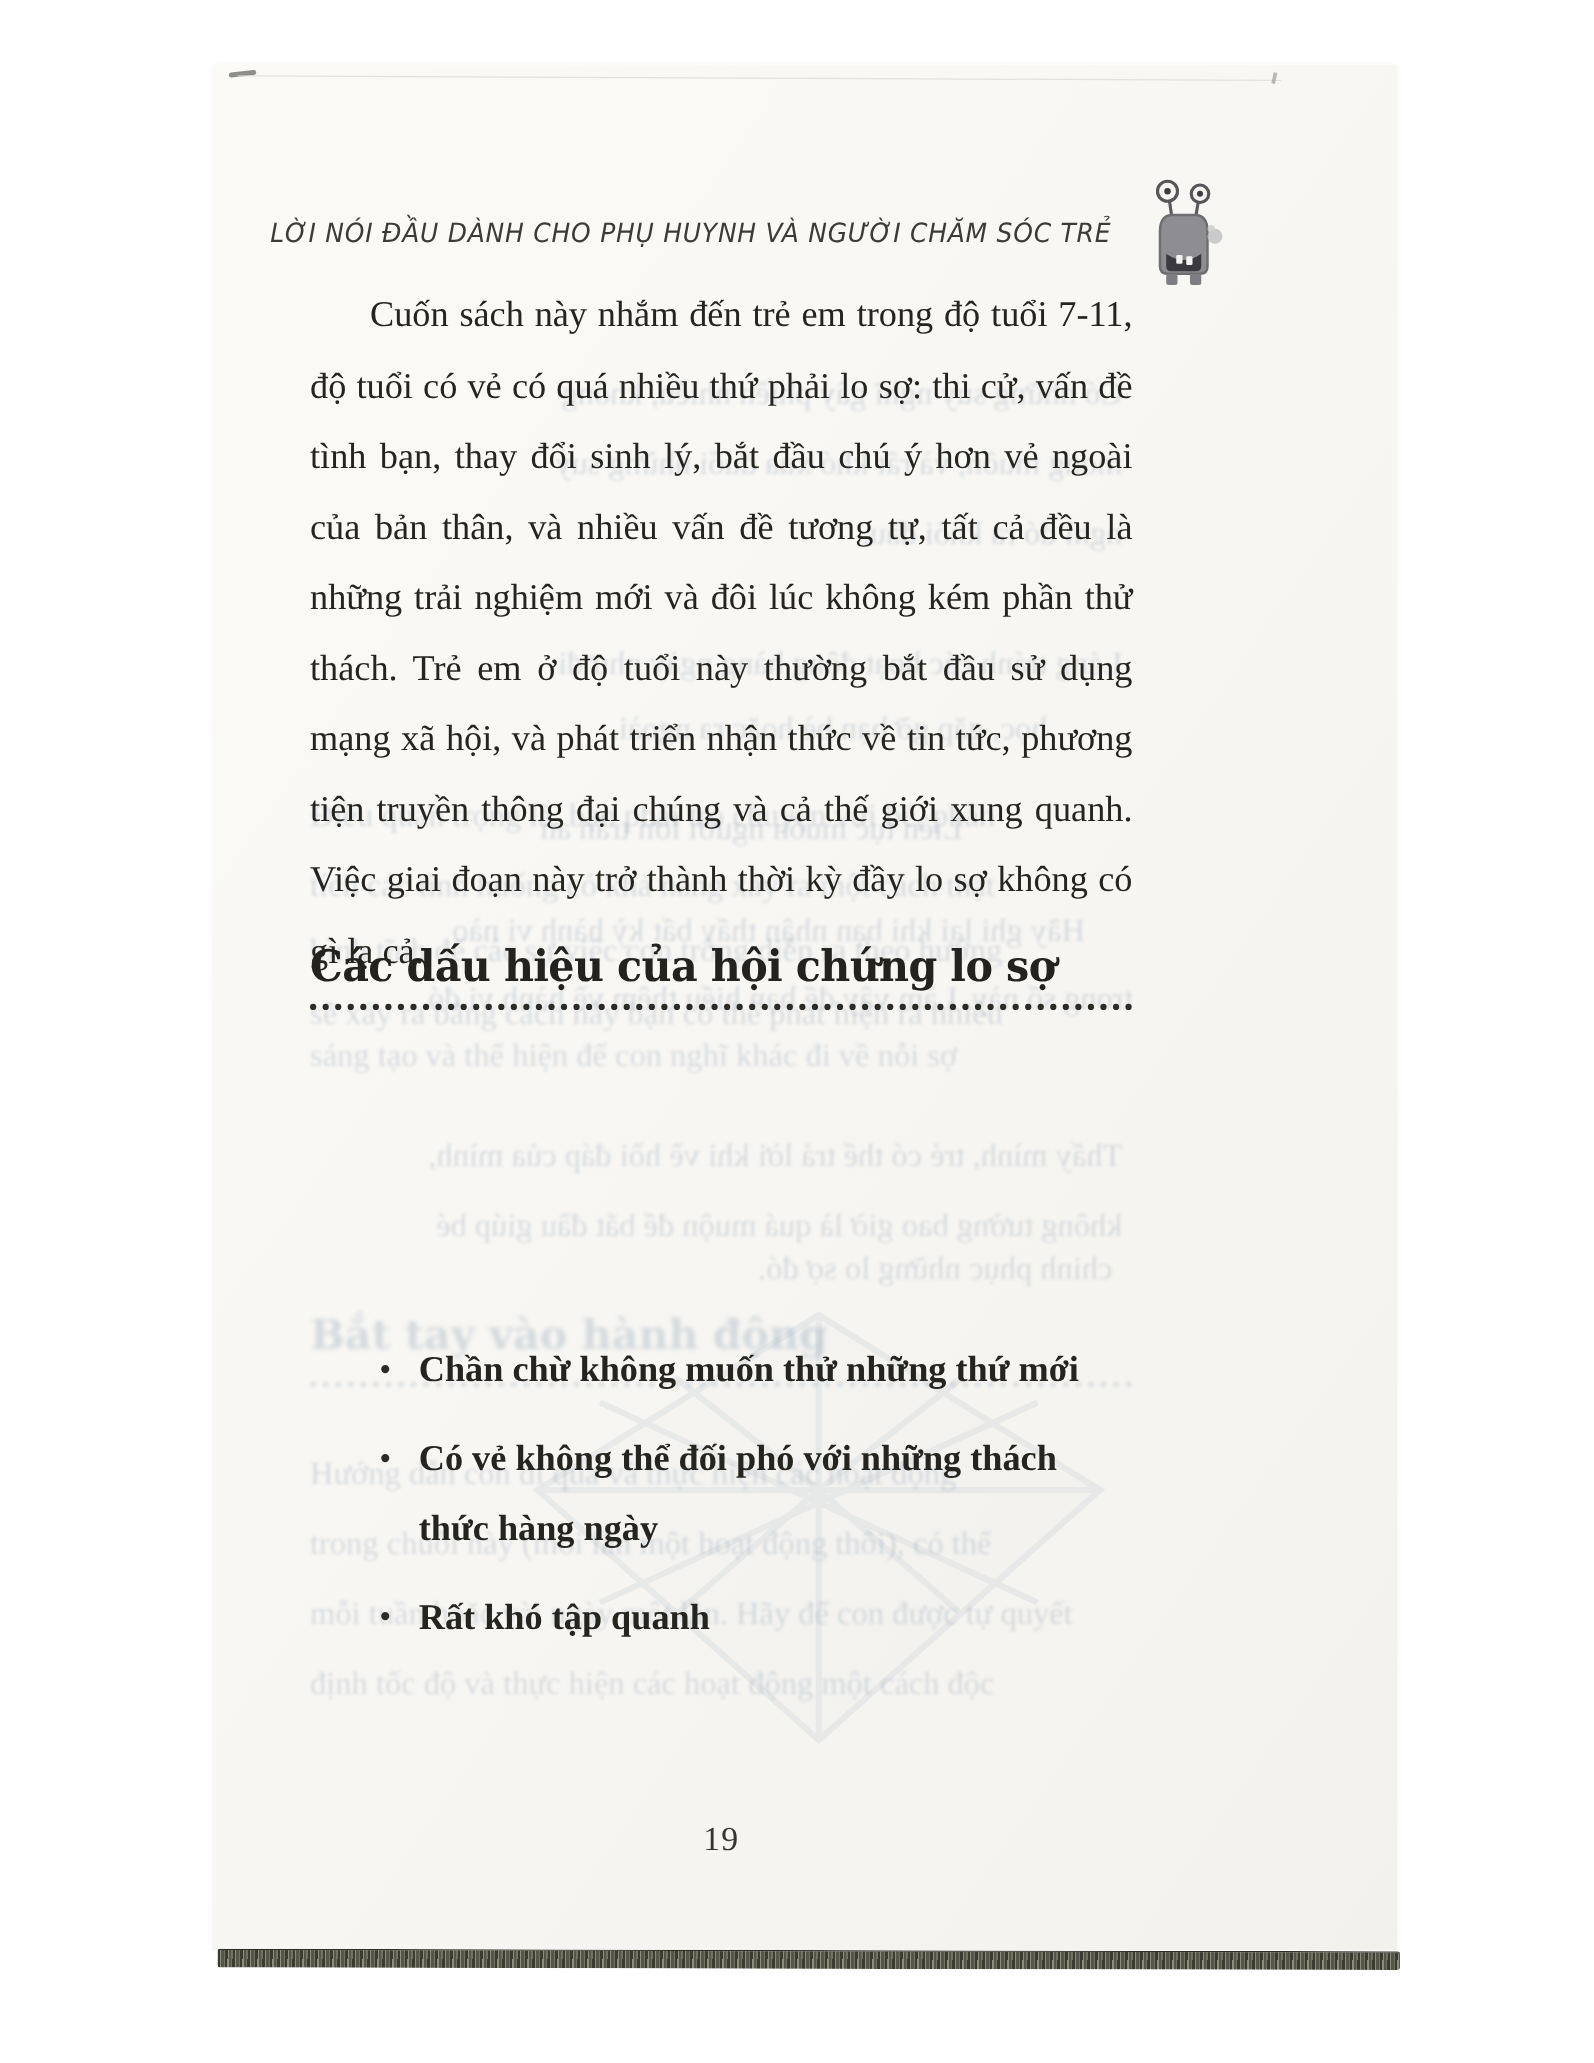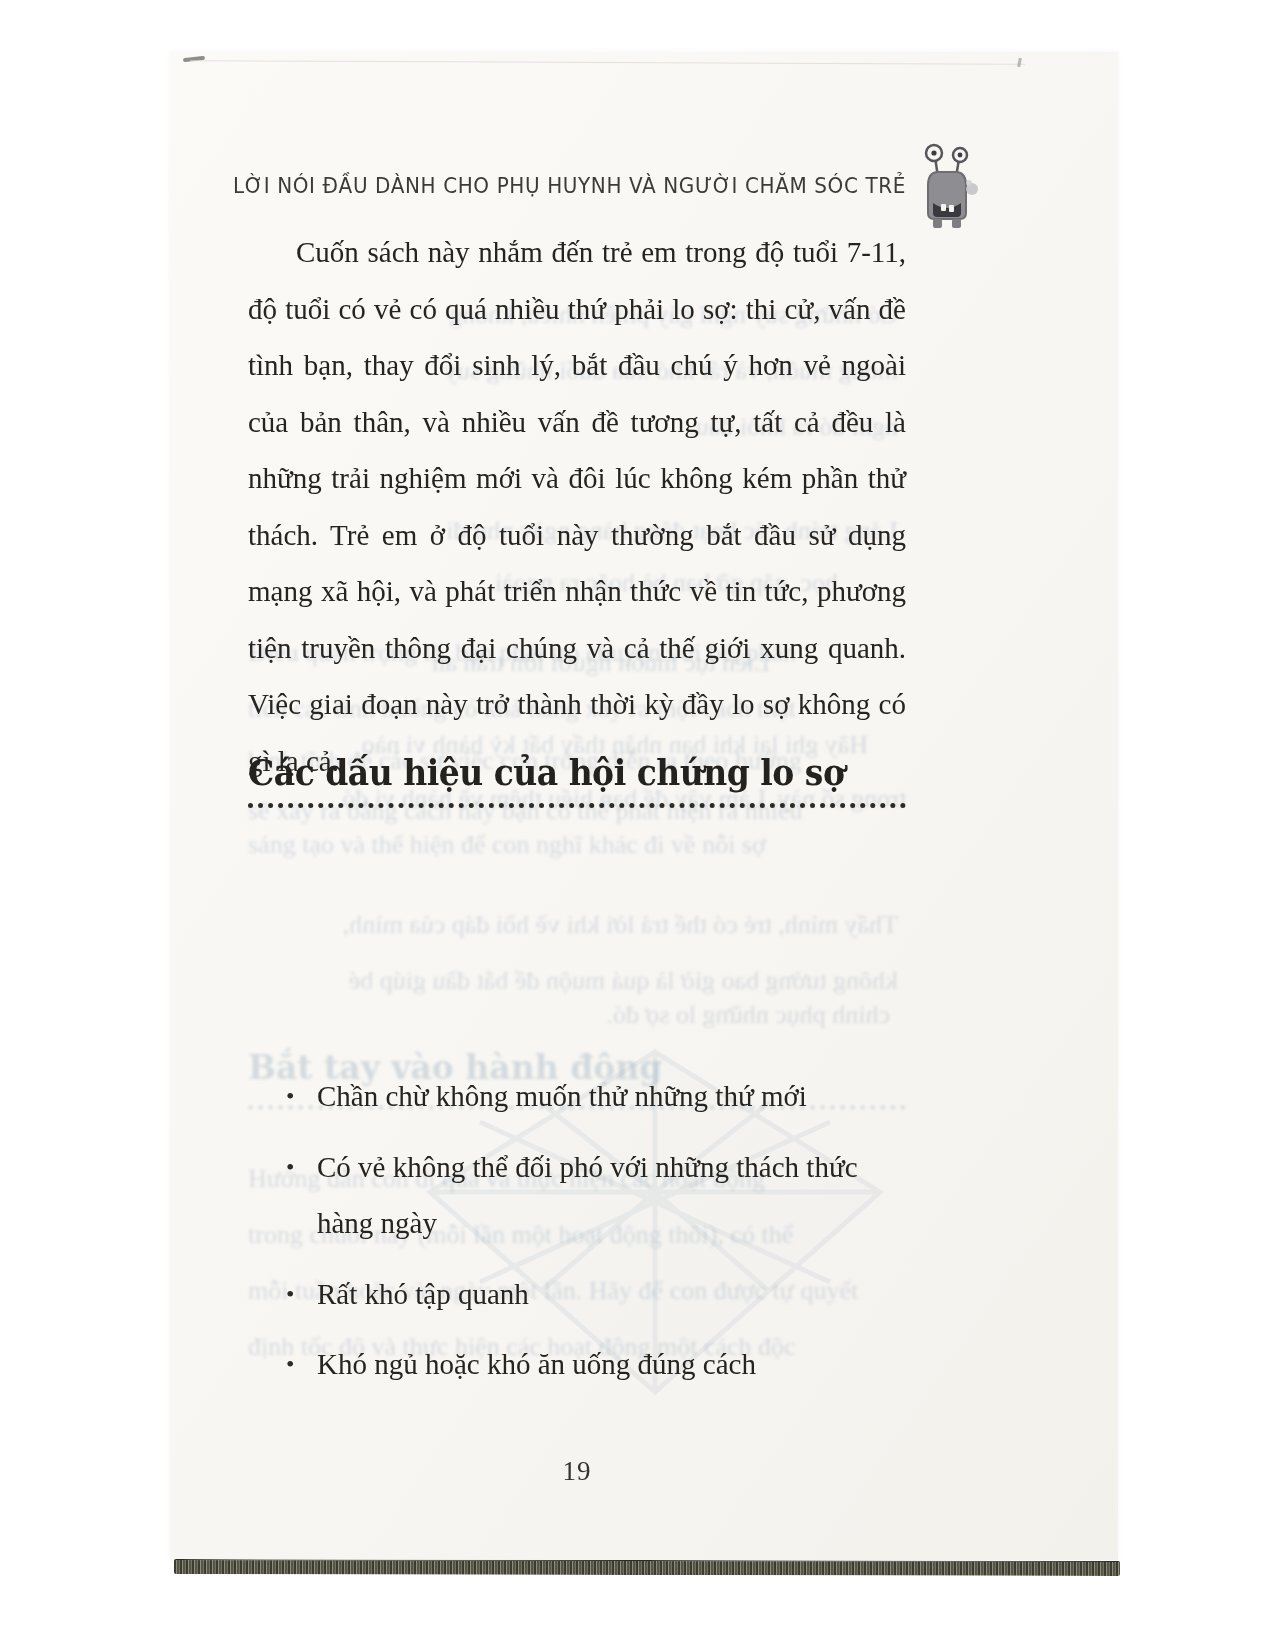--- a/index.html
+++ b/index.html
@@ -31,21 +31,21 @@
   }
   .st-line.mirrored { transform:scaleX(-1); }
   .st-line.bold { font-weight:bold; font-size:33px; color:#9fb2c2; opacity:.42;
     font-family:"DejaVu Serif", serif; filter:blur(1.6px); }
   .st-line.dotted { border-bottom:5px dotted #a9bac8; height:6px; opacity:.30; filter:blur(1.2px); }
   .origami { position:absolute; opacity:.14; filter:blur(0.6px); }
 
   
   .header-row {
     position:absolute; left:78px; top:84px; width:730px; height:100px;
-    display:flex; align-items:center; justify-content:flex-end; gap:10px;
+    display:flex; align-items:center; justify-content:flex-end; gap:27px;font-style:italic;
   }
   .header-title {
     font-family:"DejaVu Sans", sans-serif;
     font-size:20px; letter-spacing:.6px; font-weight:500;
     color:#3c3b38; transform:scaleY(1.06);
     white-space:nowrap;
   }
   .monster { width:62px; height:92px; flex:0 0 auto; margin-top:6px; }
 
   
@@ -60,21 +60,21 @@
     position:absolute; left:78px; top:700px; width:658px;
     font-family:"DejaVu Serif", serif;
     font-size:33px; font-weight:bold; color:#23221e;
     letter-spacing:-0.5px; transform:scaleY(1.05); transform-origin:left top;
   }
   .dotted-divider {
     position:absolute; left:78px; top:750px; width:658px; height:6px;
     border-bottom:5px dotted #2c2b26;
   }
   .symptom-list {
-    position:absolute; left:60px; top:1016px; width:658px; list-style:none;
+    position:absolute; left:78px; top:1016px; width:658px; list-style:none;font-weight:bold;
   }
   .symptom-list li {
     position:relative; padding-left:87px;
     font-size:29px; line-height:56.5px; color:#26241f;
     margin-bottom:14px;
   }
   .symptom-list li::before {
     content:"\2022"; position:absolute; left:56px; top:0px;
     font-size:24px; color:#2c2b26;
   }
@@ -166,19 +166,18 @@
   <p class="para" id="para1">Cuốn sách này nhắm đến trẻ em trong độ tuổi 7-11, độ tuổi có vẻ có quá nhiều thứ phải lo sợ: thi cử, vấn đề tình bạn, thay đổi sinh lý, bắt đầu chú ý hơn vẻ ngoài của bản thân, và nhiều vấn đề tương tự, tất cả đều là những trải nghiệm mới và đôi lúc không kém phần thử thách. Trẻ em ở độ tuổi này thường bắt đầu sử dụng mạng xã hội, và phát triển nhận thức về tin tức, phương tiện truyền thông đại chúng và cả thế giới xung quanh. Việc giai đoạn này trở thành thời kỳ đầy lo sợ không có gì lạ cả.</p>
 
   <h2 class="section-heading">Các dấu hiệu của hội chứng lo sợ</h2>
   <div class="dotted-divider"></div>
 
 
   <ul class="symptom-list" id="bullet-list">
       <li>Chần chừ không muốn thử những thứ mới</li>
       <li>Có vẻ không thể đối phó với những thách thức hàng ngày</li>
       <li>Rất khó tập quanh</li>
-      <li>Khó ngủ hoặc khó ăn uống đúng cách</li>
     </ul>
 
   <div class="page-number">19</div>
 </div>
 
 <div class="edge-strip"></div>
 
 </body></html>

